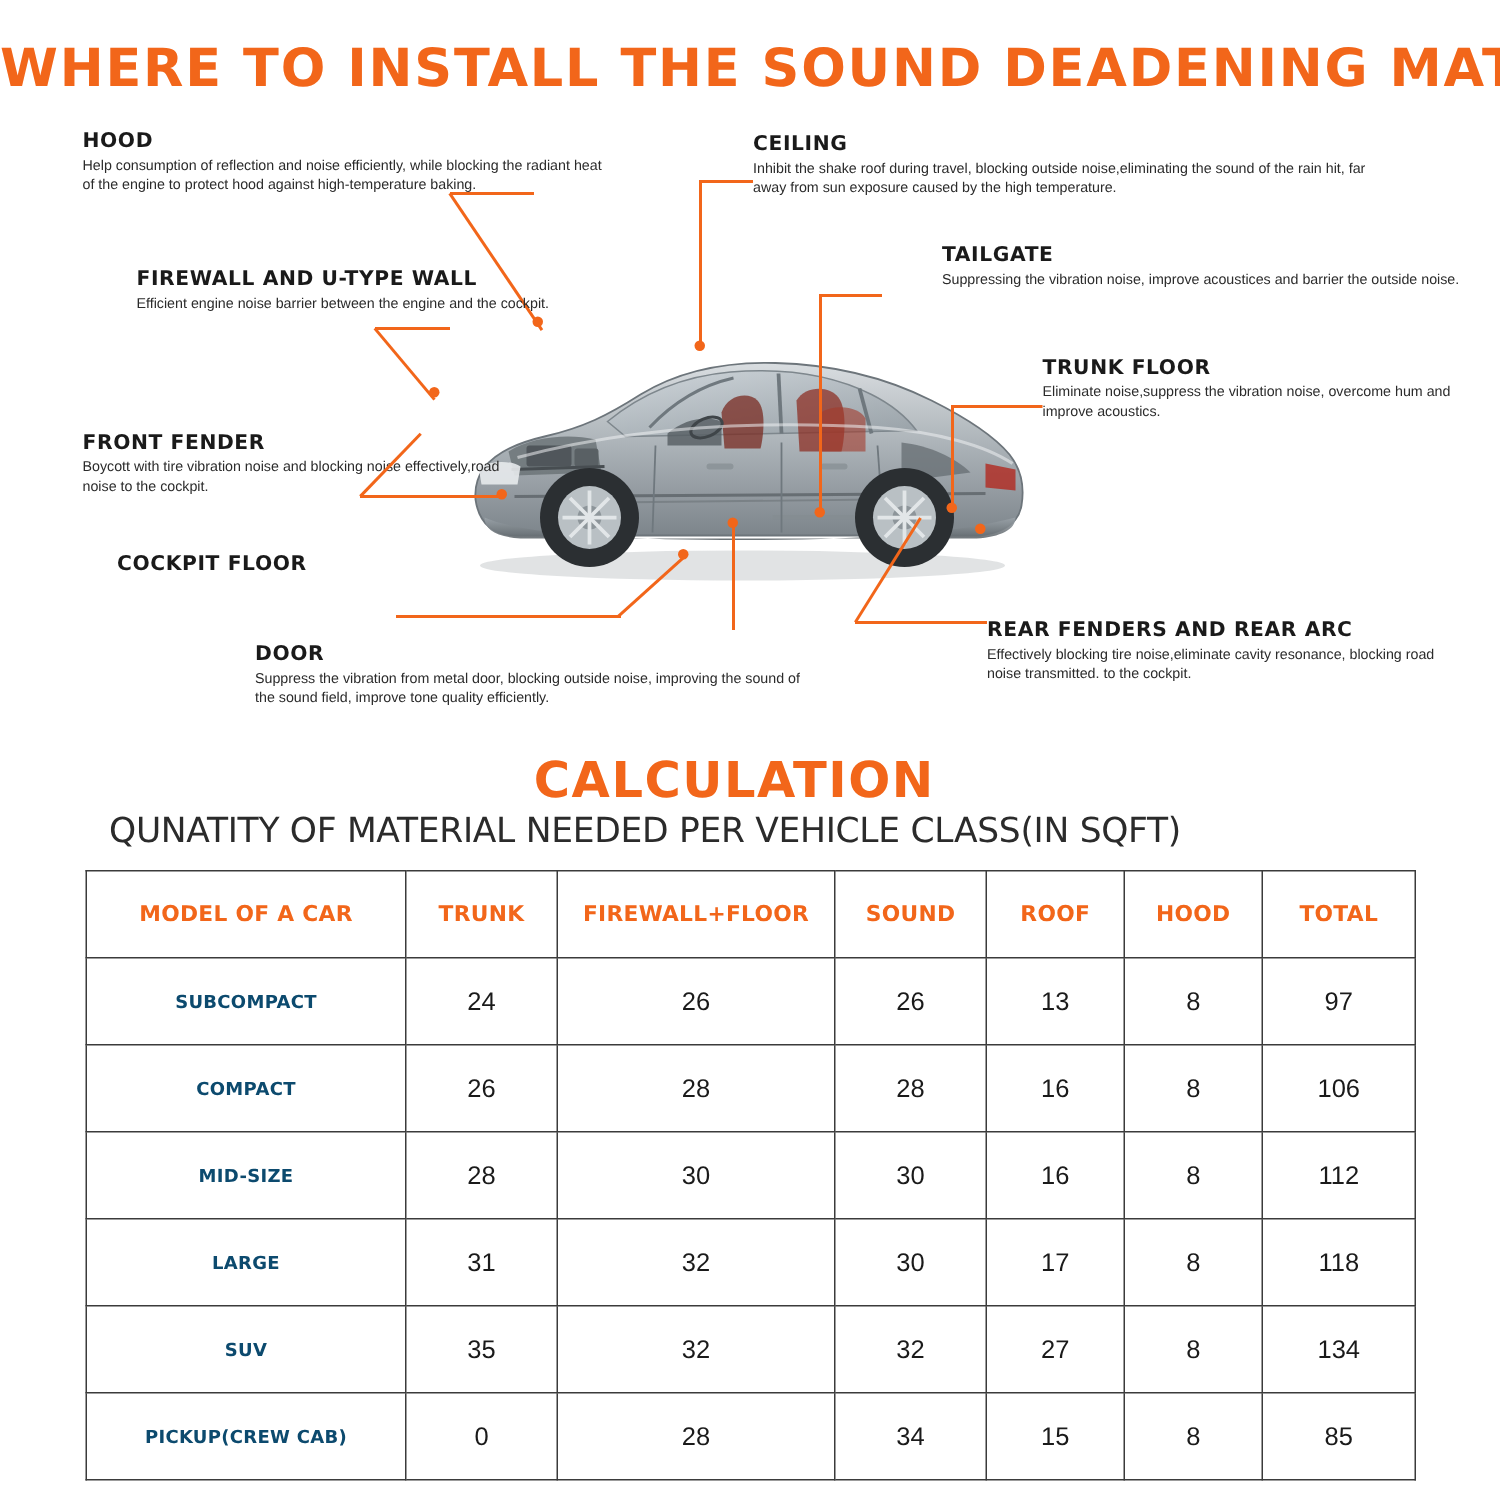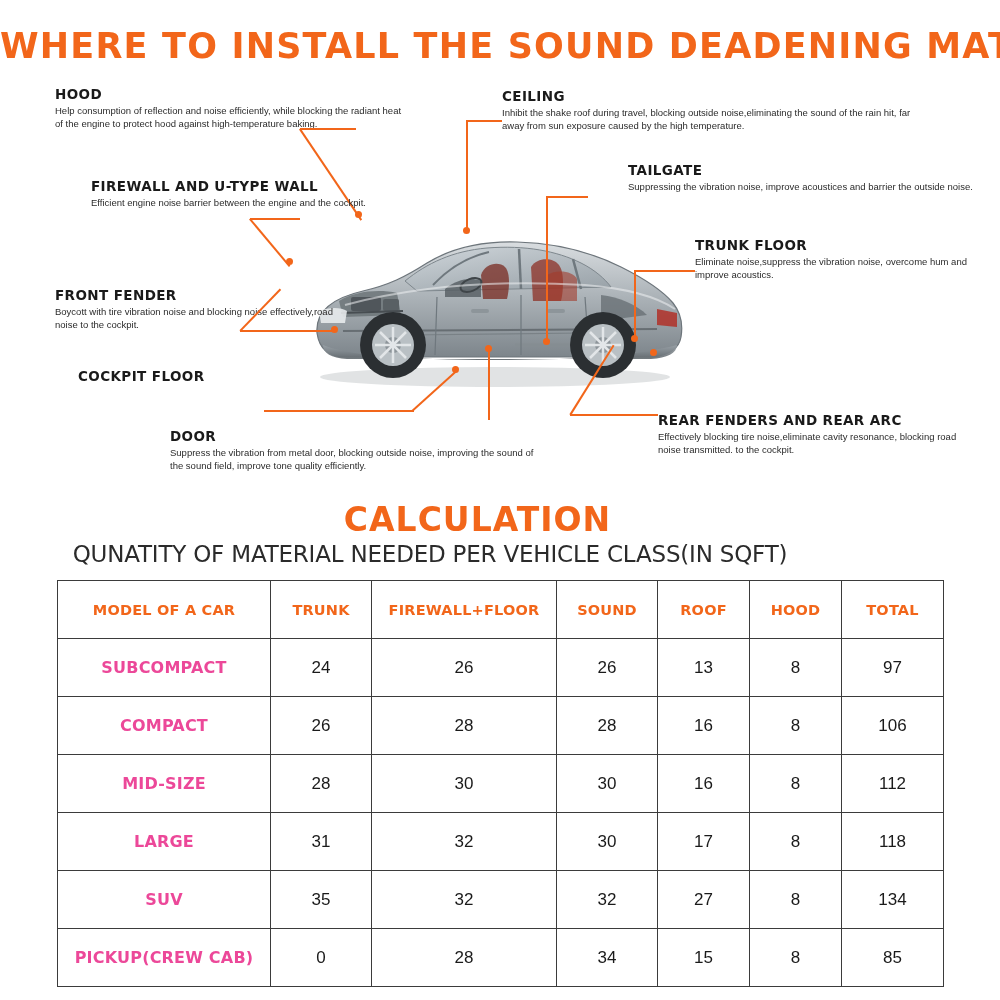--- a/index.html
+++ b/index.html
@@ -82,21 +82,21 @@
     left: 285px;
     top: 205px;
     width: 420px;
     height: 220px;
   }
 
   
   .calc-title {
     position: absolute;
     top: 500px;
-    left: 0;
+    left: 12px;
     width: 955px;
     text-align: center;
     font-size: 33px;
     font-weight: bold;
     color: #f2661a;
     letter-spacing: 1px;
     font-family: "DejaVu Sans", sans-serif;
   }
   .calc-sub {
     position: absolute;
@@ -127,23 +127,23 @@
     padding: 0;
   }
   table.calc th {
     font-size: 14.5px;
     font-weight: bold;
     color: #f2661a;
     font-family: "DejaVu Sans", sans-serif;
     letter-spacing: 0.2px;
   }
   table.calc td.rowlabel {
-    font-size: 16px;
+    font-size: 12px;
     font-weight: bold;
-    color: #ec4899;
+    color: #0c4a6e;
     font-family: "DejaVu Sans", sans-serif;
     letter-spacing: 0.2px;
   }
   table.calc td.num {
     font-size: 17px;
     color: #1a1a1a;
     font-family: "Liberation Sans", sans-serif;
   }
   col.c0 { width: 213px; }
   col.c1 { width: 101px; }

